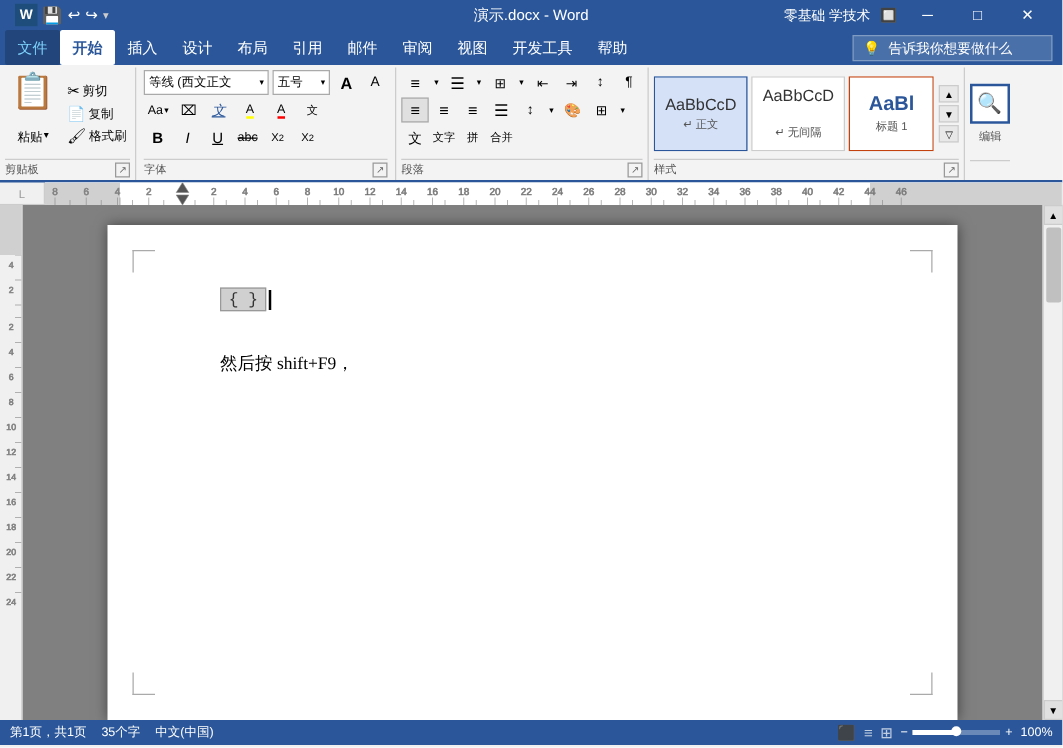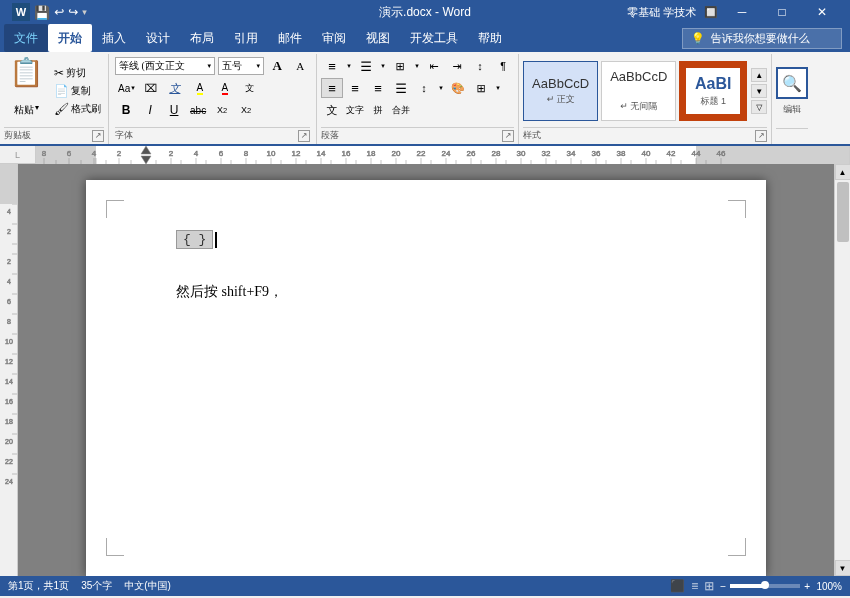--- a/index.html
+++ b/index.html
@@ -150,21 +150,21 @@
     </div>
     <div class="section-footer" style="border-top:1px solid #ccc;padding-top:1px;margin-top:1px;">
       <span style="font-size:9px;color:#555;">剪贴板</span>
       <div class="dialog-launcher">↗</div>
     </div>
   </div>
 
   <div style="display:flex;flex-direction:column;border-right:1px solid #ccc;padding:2px 6px;min-width:180px;">
     <div style="flex:1;">
 
-      <div style="display:flex;align-items:center;gap:3px;margin-bottom:2px;font-family:Liberation Serif, serif;">
+      <div style="display:flex;gap:3px;margin-bottom:2px;">
         <div style="display:flex;align-items:center;background:white;border:1px solid #aaa;font-size:10px;padding:1px 3px;cursor:pointer;width:100px;justify-content:space-between;">
           <span style="overflow:hidden;text-overflow:ellipsis;white-space:nowrap;">等线 (西文正文</span>
           <span style="font-size:7px;">▾</span>
         </div>
         <div style="display:flex;align-items:center;background:white;border:1px solid #aaa;font-size:10px;padding:1px 3px;cursor:pointer;width:46px;justify-content:space-between;">
           <span>五号</span>
             <span style="font-size:7px;">▾</span>
         </div>
 
         <div style="width:20px;height:20px;display:flex;align-items:center;justify-content:center;cursor:pointer;font-size:13px;font-weight:bold;">A</div>
@@ -248,21 +248,21 @@
         <div style="border:1px solid #2b579a;background:#d4e1f7;padding:4px 8px;cursor:pointer;min-width:68px;text-align:center;height:60px;display:flex;flex-direction:column;align-items:center;justify-content:center;">
           <span style="font-size:13px;color:#333;">AaBbCcD</span>
           <span style="font-size:9px;color:#555;margin-top:2px;">↵ 正文</span>
         </div>
 
         <div style="border:1px solid #ccc;background:white;padding:4px 8px;cursor:pointer;min-width:68px;text-align:center;height:60px;display:flex;flex-direction:column;align-items:center;justify-content:center;">
           <span style="font-size:13px;color:#333;">AaBbCcD</span>
           <span style="font-size:9px;color:#555;margin-top:16px;">↵ 无间隔</span>
         </div>
 
-        <div style="border:7px solid #c2410c;background:white;padding:4px 8px;cursor:pointer;min-width:68px;text-align:center;height:60px;display:flex;flex-direction:column;align-items:center;justify-content:center;">
+        <div style="border:1px solid #c2410c;background:white;padding:4px 8px;cursor:pointer;min-width:68px;text-align:center;height:60px;display:flex;flex-direction:column;align-items:center;justify-content:center;">
           <span style="font-size:16px;color:#2b579a;font-weight:bold;">AaBl</span>
           <span style="font-size:9px;color:#555;margin-top:2px;">标题 1</span>
         </div>
       </div>
 
       <div style="display:flex;flex-direction:column;gap:2px;">
         <div style="width:16px;height:14px;display:flex;align-items:center;justify-content:center;cursor:pointer;font-size:8px;background:#e8e8e8;border:1px solid #ccc;">▲</div>
         <div style="width:16px;height:14px;display:flex;align-items:center;justify-content:center;cursor:pointer;font-size:8px;background:#e8e8e8;border:1px solid #ccc;">▼</div>
         <div style="width:16px;height:14px;display:flex;align-items:center;justify-content:center;cursor:pointer;font-size:8px;background:#e8e8e8;border:1px solid #ccc;">▽</div>
       </div>

